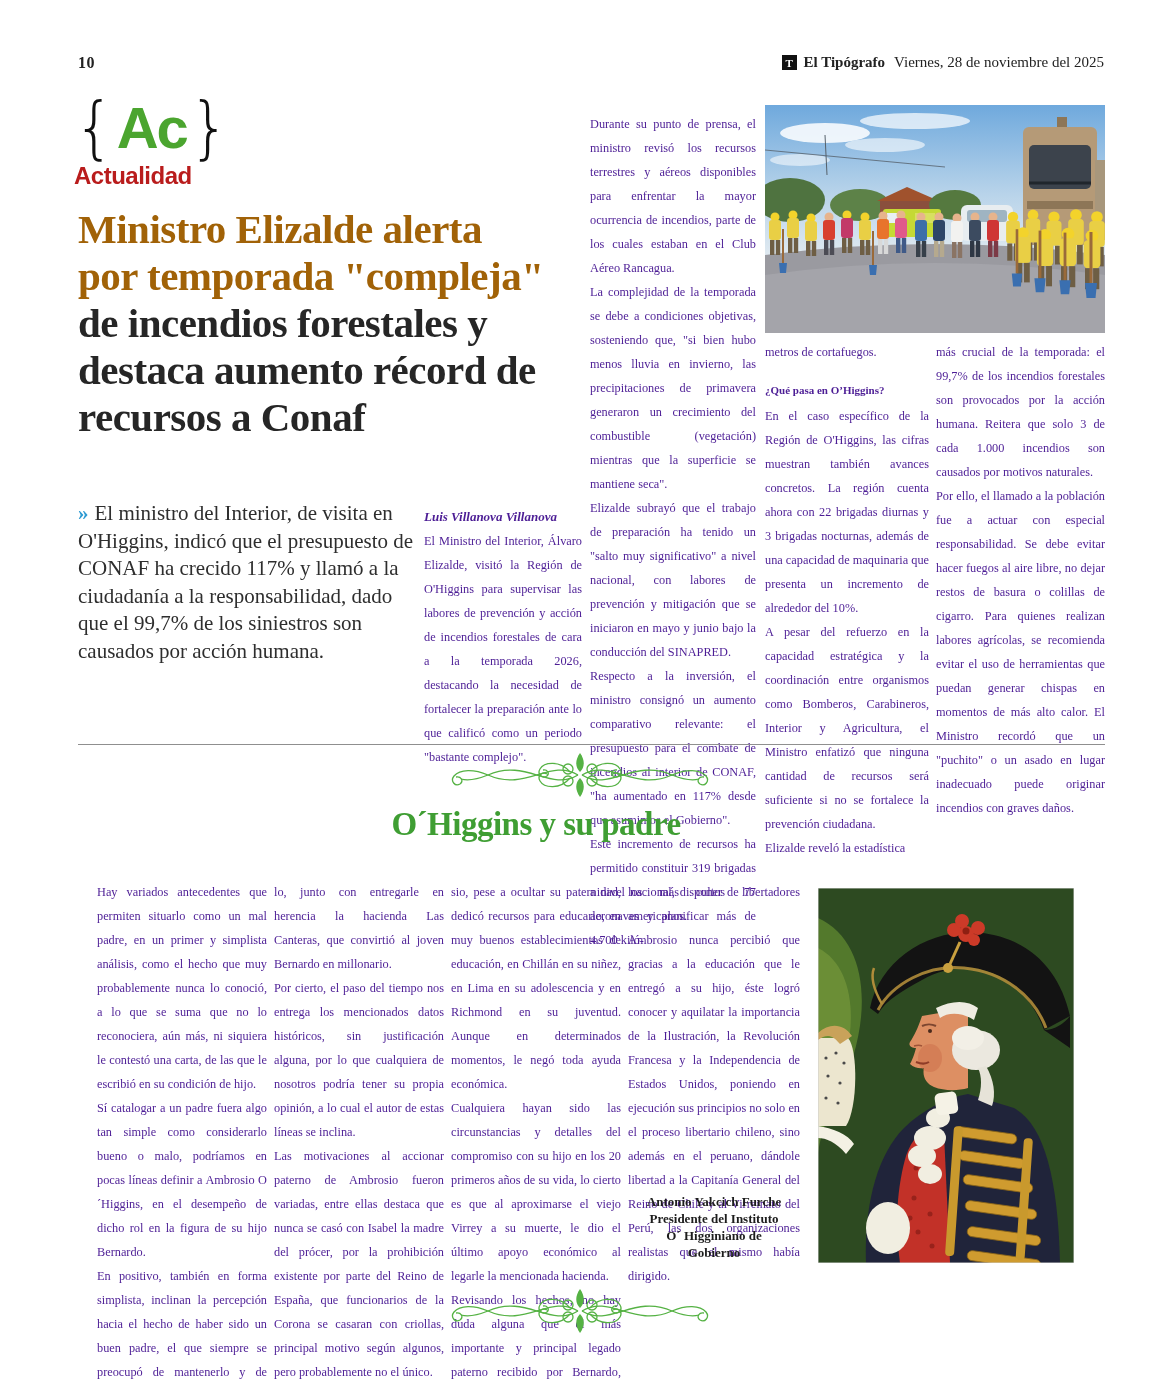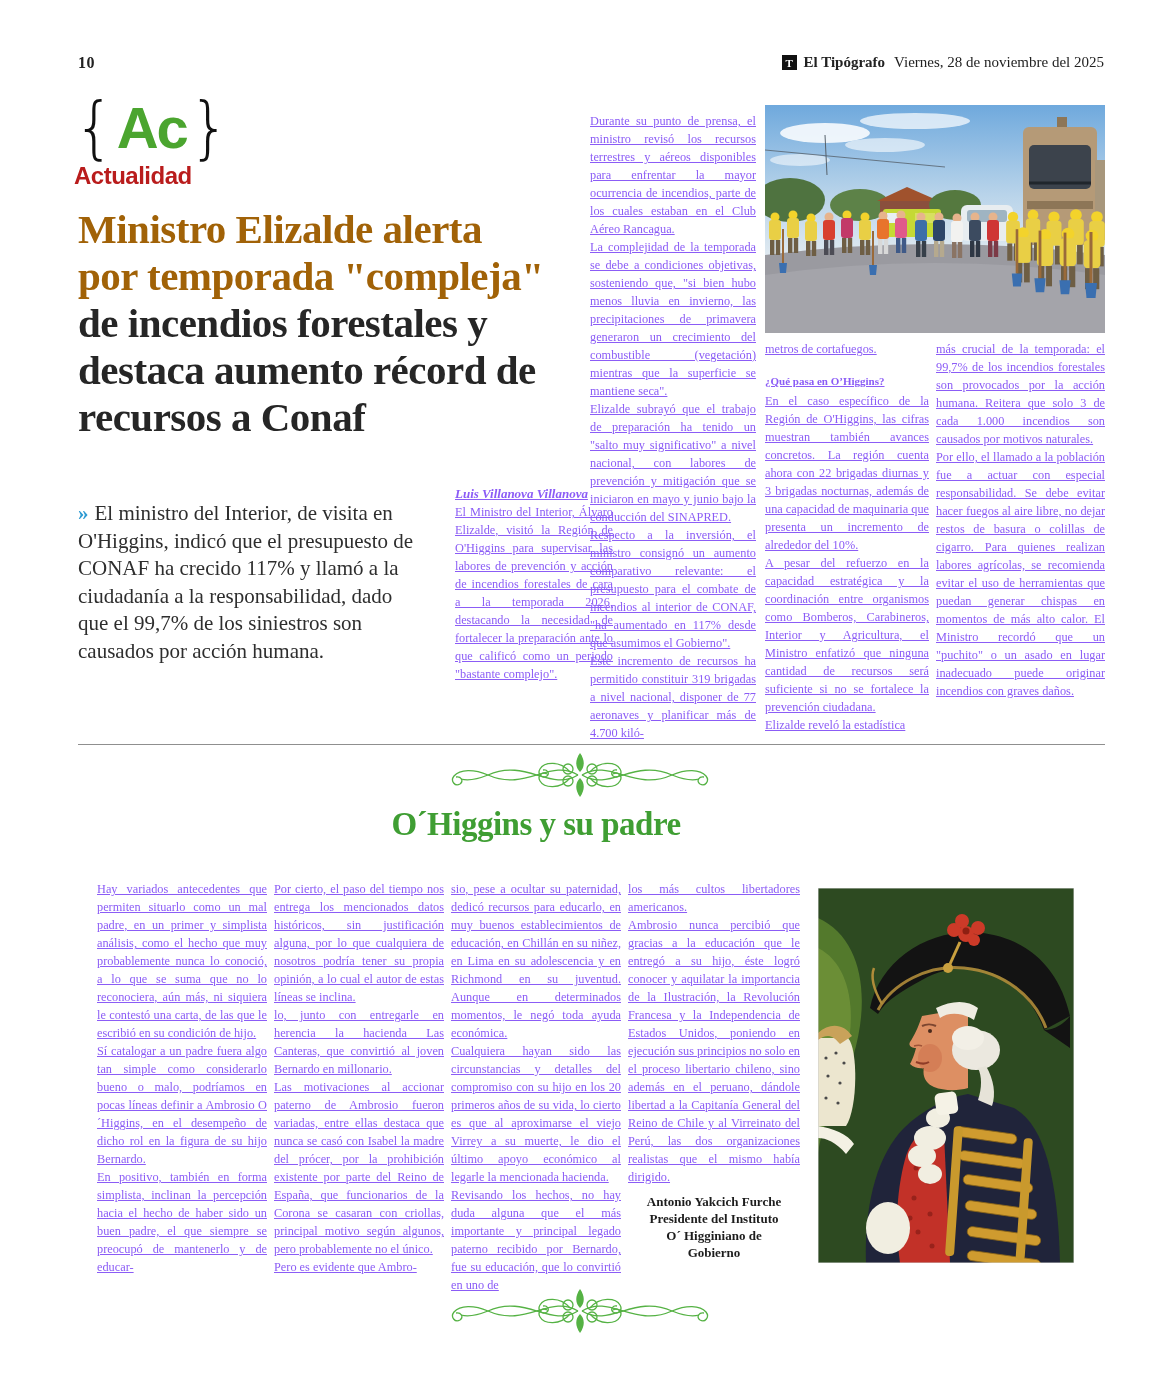--- a/index.html
+++ b/index.html
@@ -25,24 +25,24 @@
   .headline{position:absolute;left:78px;top:206px;width:540px;margin:0;font-weight:bold;}
   .headline p{margin:0;font-size:41px;line-height:47px;letter-spacing:-.5px;}
   .headline .hl-green p{color:#a16207;}
   .headline .hl-dark p{color:#262626;}
 
   
   .lead{position:absolute;left:78px;top:500px;width:342px;font-size:21px;line-height:27.5px;color:#2e2e2e;}
   .lead-mark{color:#2d9ad2;font-weight:bold;margin-right:6px;}
 
   
-  .bodycol{position:absolute;font-size:12.3px;line-height:18px;color:#8b5cf6;text-align:justify;text-decoration:underline;}
+  .bodycol{position:absolute;font-size:12.3px;line-height:24px;color:#4c1d95;text-align:justify;}
   .bodycol p{margin:0;}
   .byline-name{font-weight:bold;font-style:italic;font-size:13px;margin:0 0 1px 0;text-align:left;}
-  .col-byline{left:424px;top:485px;width:158px;margin-left:31px;}
+  .col-byline{left:424px;top:505px;width:158px;}
   .col-a{left:590px;top:112px;width:166px;}
   .col-b{left:765px;top:340px;width:164px;}
   .col-c{left:936px;top:340px;width:169px;}
   .inner-head{font-weight:bold;font-size:11px;margin:14px 0 2px 0 !important;text-align:left;}
 
   
   .photo{position:absolute;left:765px;top:105px;width:340px;height:228px;margin:0;overflow:hidden;}
   .photo svg{display:block;}
 
   
@@ -304,22 +304,22 @@
   </div>
 
   <h2 class="feature-title">O´Higgins y su padre</h2>
 
   <div class="bodycol fcol1">
       <p>Hay variados antecedentes que permiten situarlo como un mal padre, en un primer y simplista análisis, como el hecho que muy probablemente nunca lo conoció, a lo que se suma que no lo reconociera, aún más, ni siquiera le contestó una carta, de las que le escribió en su condición de hijo.</p>
       <p>Sí catalogar a un padre fuera algo tan simple como considerarlo bueno o malo, podríamos en pocas líneas definir a Ambrosio O´Higgins, en el desempeño de dicho rol en la figura de su hijo Bernardo.</p>
       <p>En positivo, también en forma simplista, inclinan la percepción hacia el hecho de haber sido un buen padre, el que siempre se preocupó de mantenerlo y de educar-</p>
     </div>
   <div class="bodycol fcol2">
+      <p>lo, junto con entregarle en herencia la hacienda Las Canteras, que convirtió al joven Bernardo en millonario.</p>
       <p>Por cierto, el paso del tiempo nos entrega los mencionados datos históricos, sin justificación alguna, por lo que cualquiera de nosotros podría tener su propia opinión, a lo cual el autor de estas líneas se inclina.</p>
-      <p>lo, junto con entregarle en herencia la hacienda Las Canteras, que convirtió al joven Bernardo en millonario.</p>
       <p>Las motivaciones al accionar paterno de Ambrosio fueron variadas, entre ellas destaca que nunca se casó con Isabel la madre del prócer, por la prohibición existente por parte del Reino de España, que funcionarios de la Corona se casaran con criollas, principal motivo según algunos, pero probablemente no el único.</p>
       <p>Pero es evidente que Ambro-</p>
     </div>
   <div class="bodycol fcol3">
       <p>sio, pese a ocultar su paternidad, dedicó recursos para educarlo, en muy buenos establecimientos de educación, en Chillán en su niñez, en Lima en su adolescencia y en Richmond en su juventud. Aunque en determinados momentos, le negó toda ayuda económica.</p>
       <p>Cualquiera hayan sido las circunstancias y detalles del compromiso con su hijo en los 20 primeros años de su vida, lo cierto es que al aproximarse el viejo Virrey a su muerte, le dio el último apoyo económico al legarle la mencionada hacienda.</p>
       <p>Revisando los hechos, no hay duda alguna que el más importante y principal legado paterno recibido por Bernardo, fue su educación, que lo convirtió en uno de</p>
     </div>
   <div class="bodycol fcol4">
       <p>los más cultos libertadores americanos.</p>

